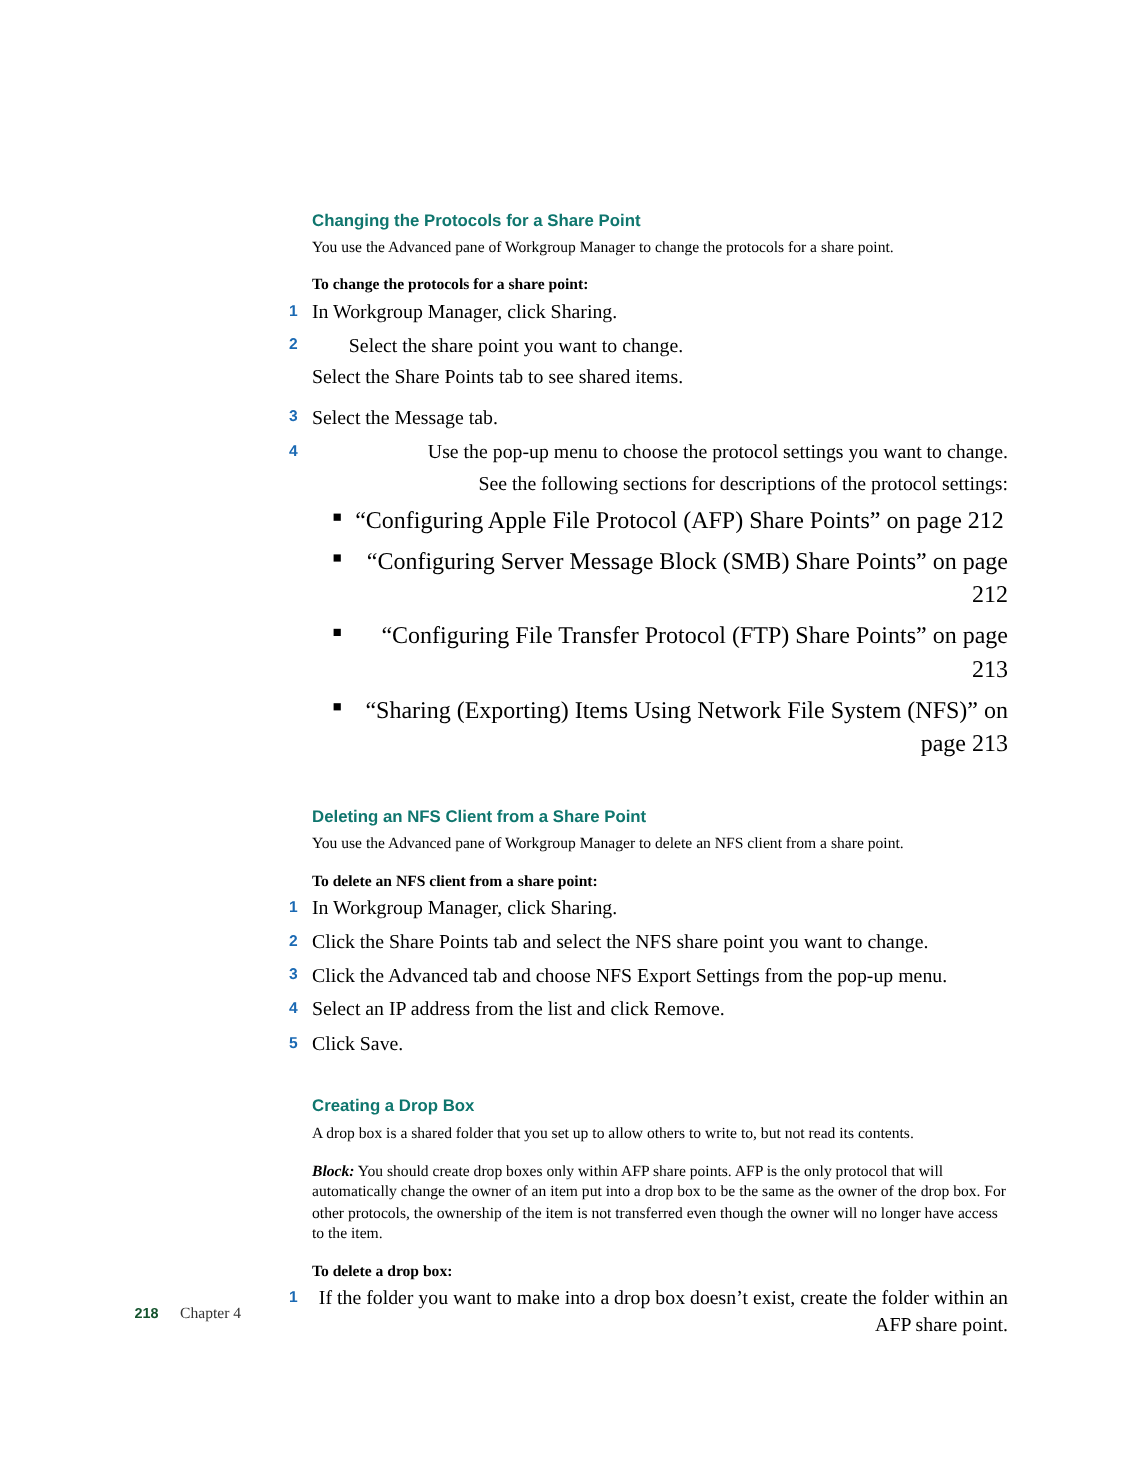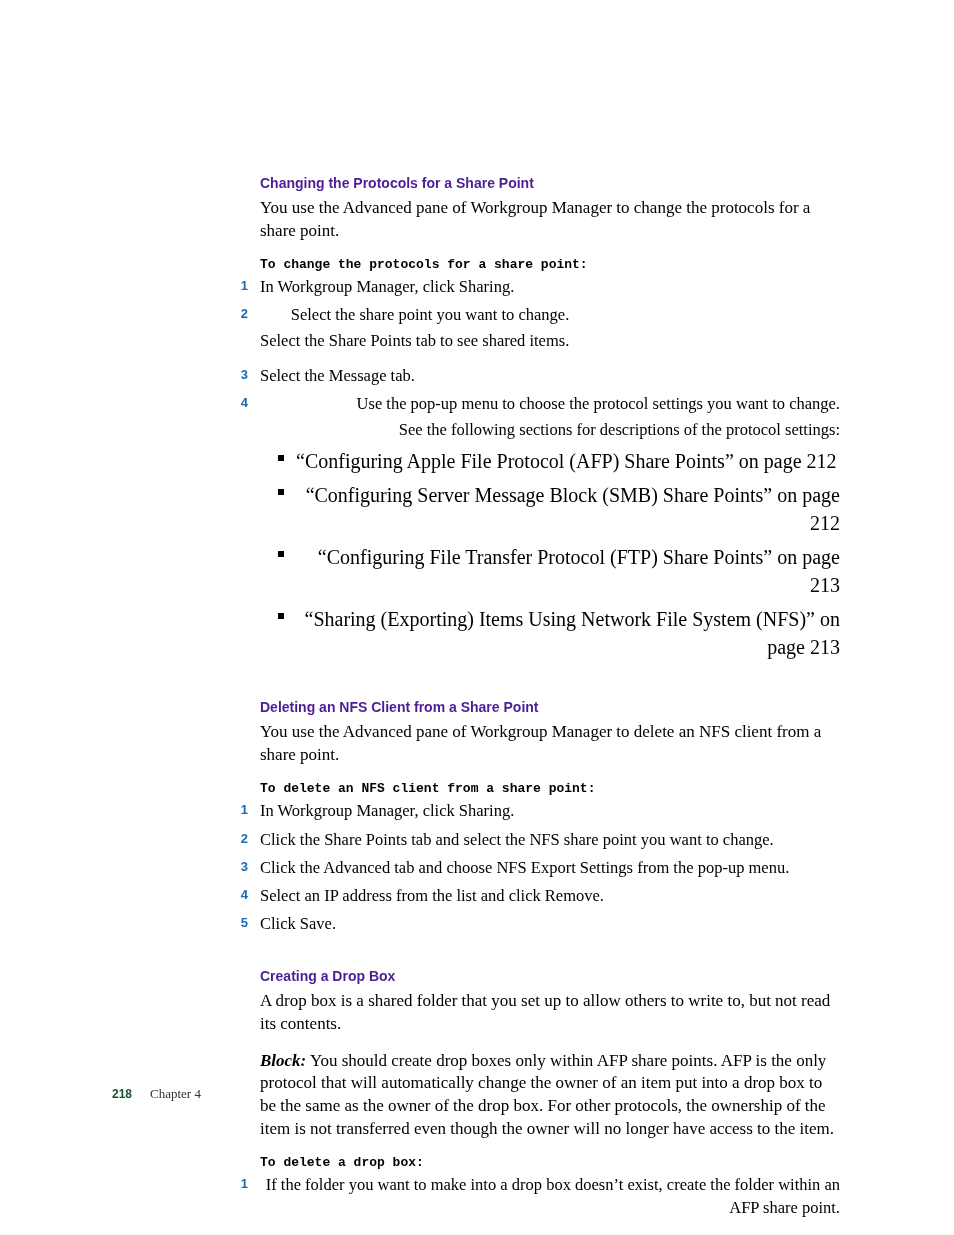--- a/index.html
+++ b/index.html
@@ -12,33 +12,33 @@
     height: 1235px;
     position: relative;
   }
   .page {
     position: absolute;
     left: 260px;
     top: 175px;
     width: 580px;
   }
   .section-heading {
-    color: #4c1d95;
+    color: #0f766e;
     font-family: Arial, "Helvetica Neue", Helvetica, sans-serif;
     font-weight: bold;
     font-size: 14px;
     margin: 0 0 6px 0;
   }
   .body-text {
-    font-size: 17px;
+    font-size: 13px;
     line-height: 1.35;
     margin: 0 0 14px 0;
   }
   .sub-heading {
-    font-family: Liberation Mono, monospace;
+    font-family: Liberation Serif, serif;
     font-weight: bold;
     font-size: 13px;
     margin: 0 0 4px 0;
   }
   .numlist {
     margin: 0 0 14px 0;
     padding: 0;
   }
   .numitem {
     display: flex;

